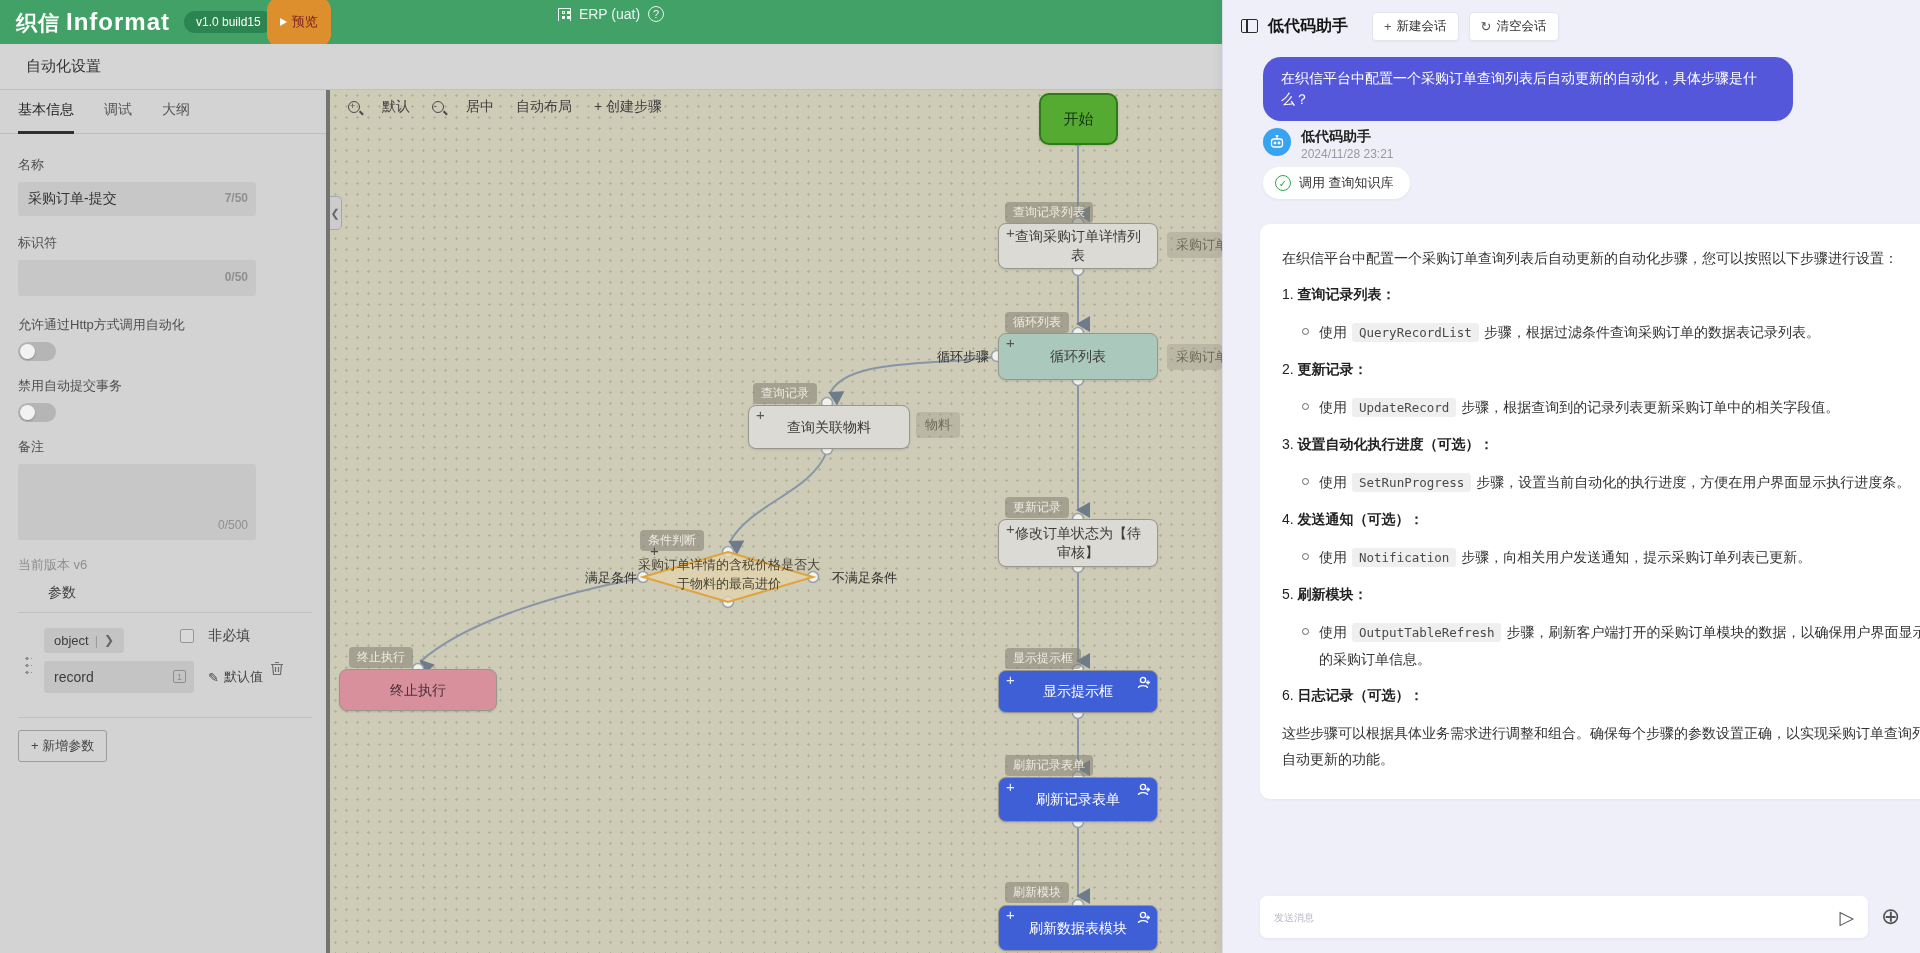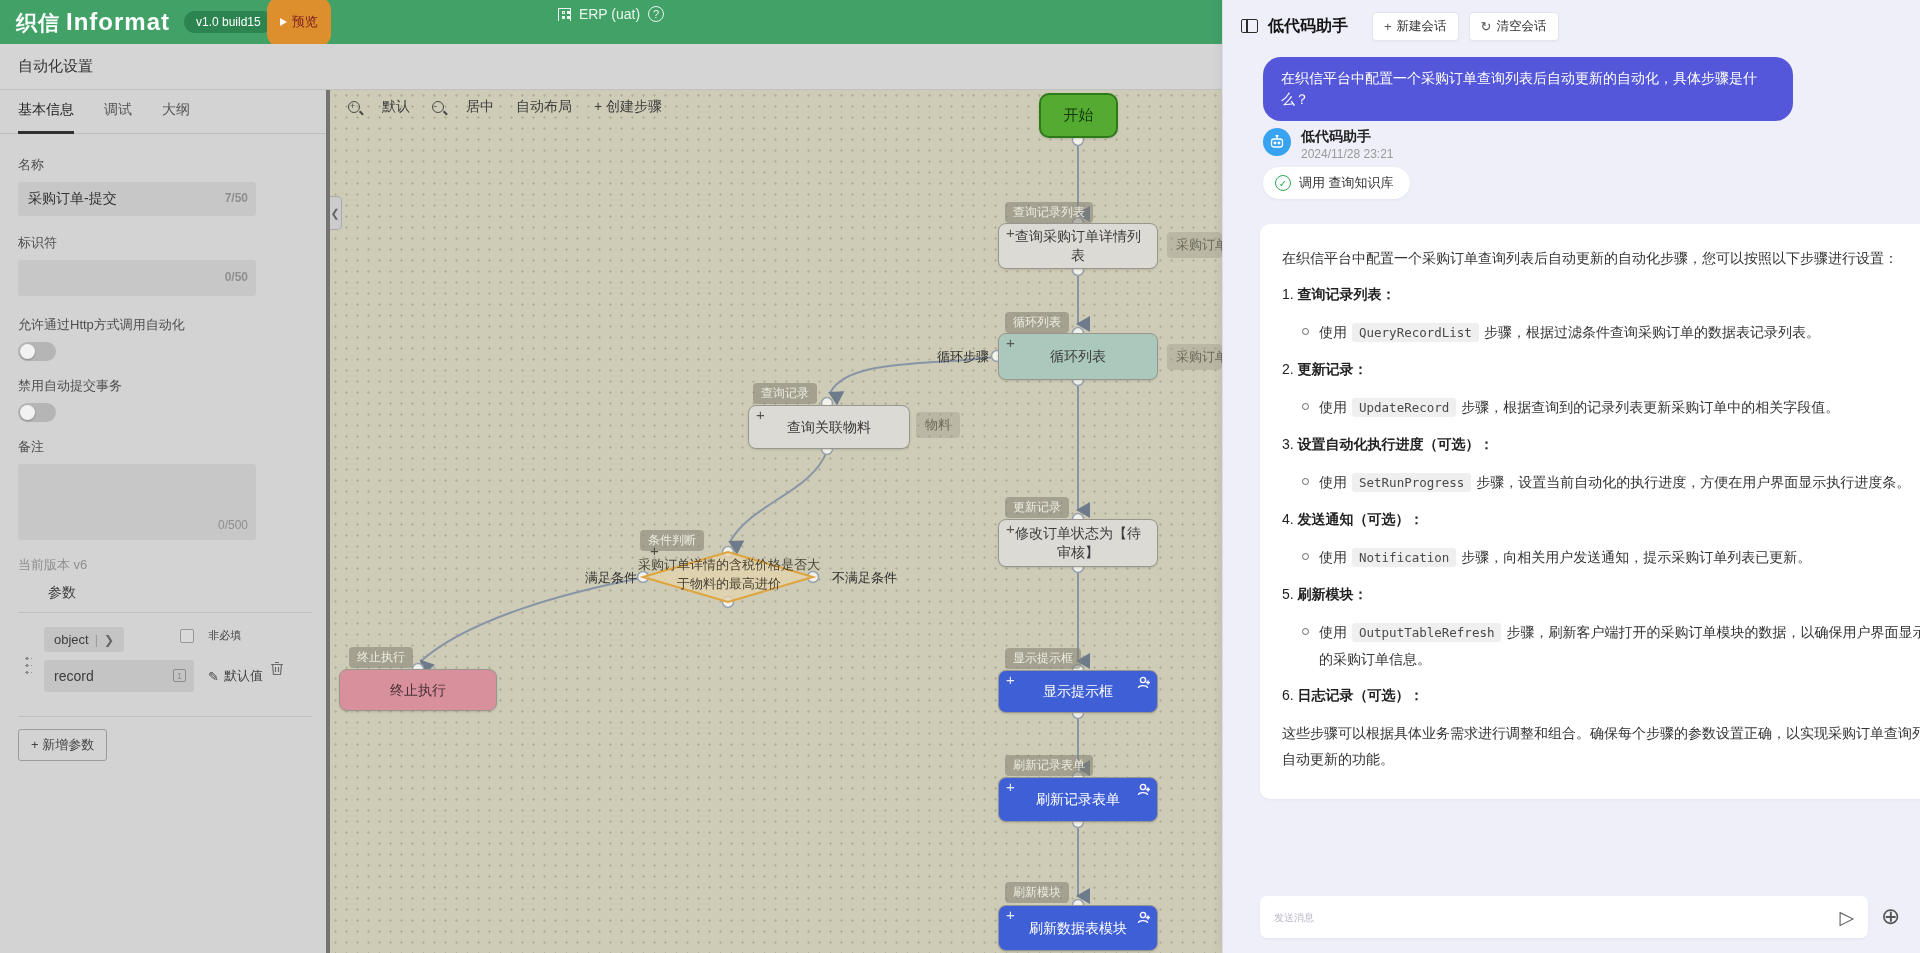--- a/index.html
+++ b/index.html
@@ -12,21 +12,21 @@
   .logo .cn { font-size:21px; margin-right:6px; }
   .ver-pill { margin-left:14px; background:rgba(28,112,63,.55); color:#fff; font-size:12px; padding:4px 12px; border-radius:12px; max-width:92px; overflow:hidden; white-space:nowrap; }
   .preview-pill { margin-left:-6px; background:#dd8f2e; color:#7f1d1d; font-size:13px; padding:16px 13px; border-radius:13px; display:flex; align-items:center; gap:5px; cursor:pointer; }
   .preview-pill .tri { width:0; height:0; border-left:7px solid #fff; border-top:4.5px solid transparent; border-bottom:4.5px solid transparent; display:inline-block; }
   .env-group { position:absolute; left:0; right:698px; top:0; height:28px; display:flex; align-items:center; justify-content:center; gap:8px; color:#eaf6ee; font-size:14px; pointer-events:none; }
   .env-group .bld { width:13px; height:13px; border:1.5px solid #eaf6ee; border-bottom:none; position:relative; }
   .env-group .bld:after { content:""; position:absolute; left:3px; top:2px; width:3px; height:3px; box-shadow:0 0 0 1px #eaf6ee inset, 5px 0 0 0 #eaf6ee, 0 5px 0 0 #eaf6ee, 5px 5px 0 0 #eaf6ee; }
   .help-circ { width:16px; height:16px; border:1.4px solid #eaf6ee; border-radius:50%; font-size:11px; display:flex; align-items:center; justify-content:center; }
 
   
-  .titlebar { position:absolute; left:0; top:44px; width:1222px; height:46px; background:#d5d5d5; border-bottom:1px solid #c0c0c0; display:flex; align-items:center; color:#333; font-size:15px; padding-left:18px; }
+  .titlebar { position:absolute; left:0; top:44px; width:1222px; height:46px; background:#d5d5d5; border-bottom:1px solid #c0c0c0; display:flex; align-items:center; color:#333; font-size:15px; padding-left:26px; }
 
   
   .sidebar { position:absolute; left:0; top:90px; width:330px; height:863px; background:#d3d3d3; border-right:4px solid #737373; }
   .tabs { display:flex; gap:30px; padding:0 18px; height:44px; align-items:center; border-bottom:1px solid #bdbdbd; }
   .tab { font-size:14px; color:#555; height:44px; display:flex; align-items:center; cursor:pointer; border-bottom:3px solid transparent; }
   .tab.active { color:#222; border-bottom-color:#2f2f2f; }
   .form { padding:14px 18px 0 18px; }
   .f-label { font-size:13px; color:#4f4f4f; margin:8px 0 8px; }
   .f-input { position:relative; width:238px; background:#c7c7c7; border-radius:3px; height:34px; display:flex; align-items:center; padding:0 10px; font-size:14px; color:#333; }
   .f-input.tall { height:36px; }
@@ -39,21 +39,21 @@
   .params-title { font-size:14px; color:#3f3f3f; margin:4px 0 10px 30px; }
   .divider { height:1px; background:#c0c0c0; margin:6px 0; width:294px; }
   .param-row { position:relative; padding:8px 0 10px 26px; }
   .drag-dots { position:absolute; left:6px; top:36px; width:8px; height:20px;
     background-image:radial-gradient(#8f8f8f 1.5px, transparent 1.6px); background-size:6px 7px; }
   .chip { display:inline-flex; align-items:center; gap:6px; background:#c4c4c4; border-radius:3px; padding:5px 10px; font-size:13px; color:#3d3d3d; cursor:pointer; }
   .chip .sep { color:#9a9a9a; }
   .chip .chev { color:#666; font-size:12px; }
   .row-line { display:flex; align-items:center; gap:14px; margin-bottom:8px; }
   .checkbox { width:14px; height:14px; border:1px solid #979797; background:#d9d9d9; border-radius:2px; display:inline-block; }
-  .cb-label { font-size:11px; color:#444; }
+  .cb-label { font-size:14px; color:#444; }
   .rec-input { position:relative; width:150px; background:#c4c4c4; border-radius:3px; height:32px; display:flex; align-items:center; padding:0 10px; font-size:14px; color:#3d3d3d; }
   .rec-ico { position:absolute; right:8px; top:9px; width:13px; height:13px; border:1px solid #8d8d8d; border-radius:2px; font-size:9px; color:#8d8d8d; display:flex; align-items:center; justify-content:center; }
   .default-link { font-size:13px; color:#444; display:inline-flex; gap:5px; align-items:center; cursor:pointer; }
   .trash { position:absolute; right:24px; top:42px; cursor:pointer; }
   .add-param-btn { display:inline-flex; align-items:center; gap:4px; border:1px solid #9c9c9c; border-radius:3px; padding:6px 12px; font-size:13px; color:#444; margin:6px 0 0 0; cursor:pointer; background:transparent; }
 
   
   .canvas { position:absolute; left:330px; top:90px; width:892px; height:863px; overflow:hidden;
     background-color:#cecbb6;
     background-image:radial-gradient(#b4b19b 1.3px, transparent 1.4px);
@@ -252,21 +252,21 @@
           <span class="mag">
             <span class="pm">-</span>
           </span>
         </span>
       <span class="cv-btn">居中</span>
       <span class="cv-btn">自动布局</span>
       <span class="cv-btn">+ 创建步骤</span>
     </div>
     <div class="collapse-tab">❮</div>
 
-    <div class="node start" style="left:709px; top:3px; width:79px; height:45px;">
+    <div class="node start" style="left:709px; top:3px; width:79px; height:52px;">
       <span class="node-label">开始</span>
     </div>
 
     <div class="badge" style="left:675px; top:112px;">查询记录列表</div>
     <div class="node" style="left:668px; top:133px; width:160px; height:46px;">
       <span class="plus">+</span>
       <span>查询采购订单详情列表</span>
     </div>
     <div class="side-pill" style="left:837px; top:142px; max-width:55px;">采购订单详情</div>
 

